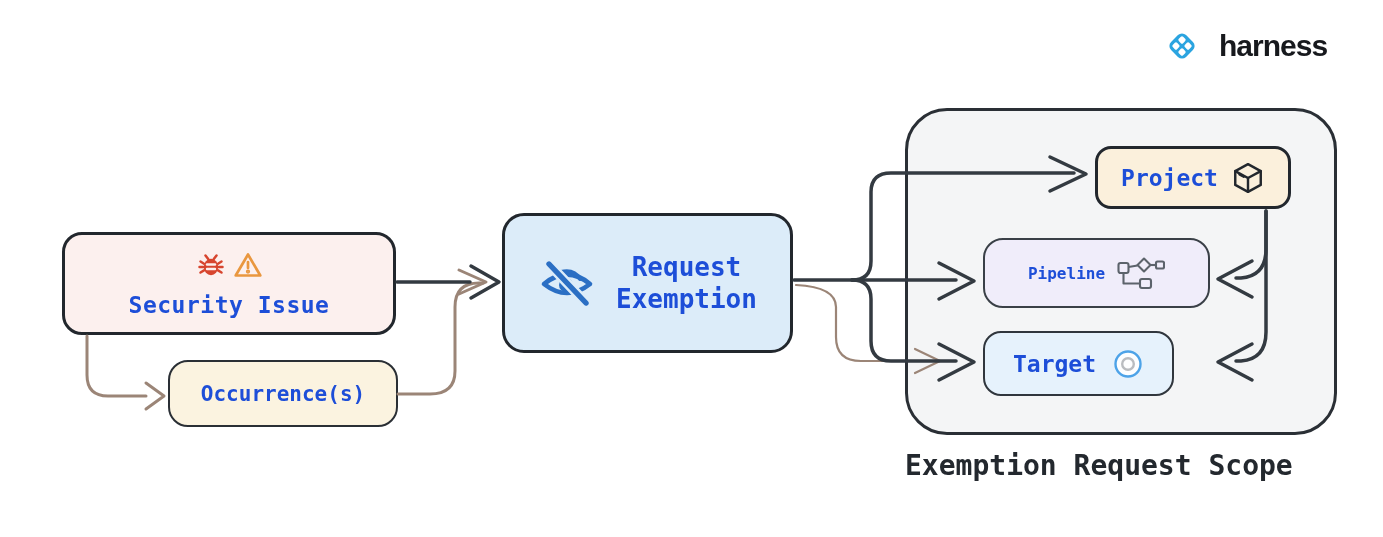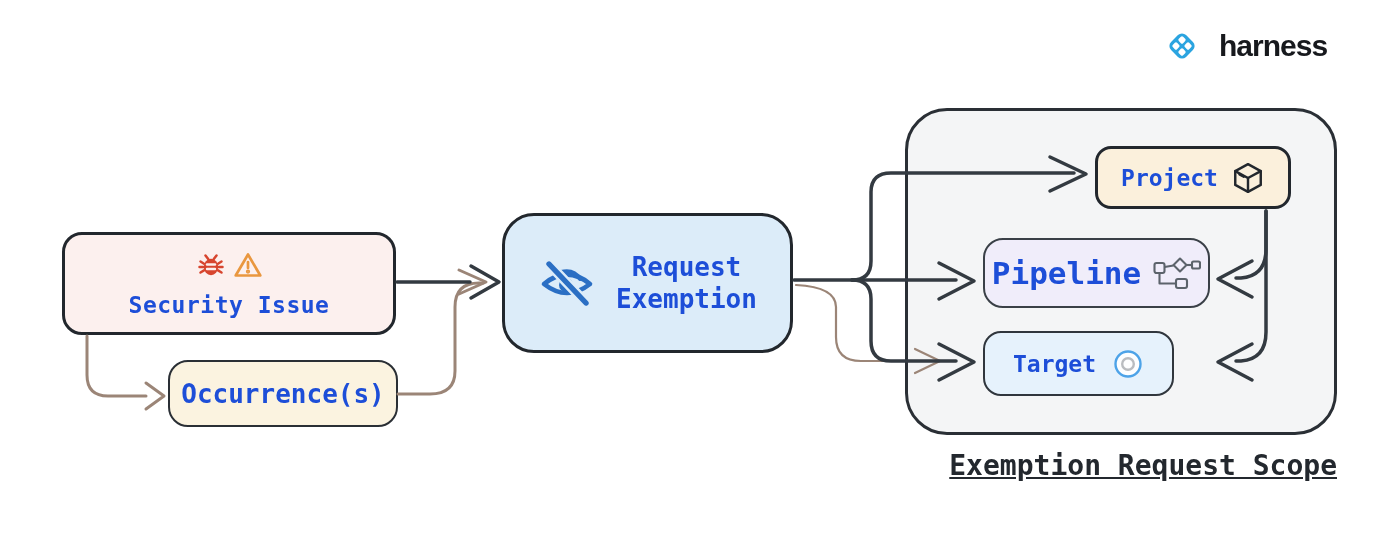--- a/index.html
+++ b/index.html
@@ -7,37 +7,37 @@
           font-family:"DejaVu Sans Mono","Liberation Mono",monospace;color:#23282e;}
   .node{position:absolute;box-sizing:border-box;display:flex;align-items:center;justify-content:center;}
   .mono{font-family:"DejaVu Sans Mono","Liberation Mono",monospace;font-weight:bold;color:#1d4ed8;}
 
   
   .security{left:62px;top:232px;width:334px;height:103px;background:#fcf0ee;border:3.5px solid #22272d;border-radius:20px;flex-direction:column;gap:12px;}
   .security .icons{display:flex;gap:7px;align-items:center;}
   .security .lbl{font-size:23px;letter-spacing:.5px;}
 
   .occurrence{left:168px;top:360px;width:230px;height:67px;background:#fbf3e0;border:2.5px solid #2a2f35;border-radius:20px;}
-  .occurrence .lbl{font-size:26px;text-align:center;}
+  .occurrence .lbl{font-size:21px;text-align:center;}
 
-  .request{left:502px;top:213px;width:291px;height:140px;background:#dcecf9;border:3.5px solid #22272d;border-radius:32px;flex-direction:row;gap:20px;}
+  .request{left:502px;top:213px;width:291px;height:140px;background:#dcecf9;border:3.5px solid #22272d;border-radius:22px;flex-direction:row;gap:20px;}
   .request .txt{display:flex;flex-direction:column;align-items:center;line-height:1.25;font-size:26px;}
 
   .scope{left:905px;top:108px;width:432px;height:327px;background:#f4f5f6;border:3.5px solid #2a2f35;border-radius:42px;}
 
   .project{left:1095px;top:146px;width:196px;height:63px;background:#fbf0dc;border:3px solid #22272d;border-radius:16px;gap:13px;}
   .project .lbl{font-size:23px;}
 
   .pipeline{left:983px;top:238px;width:227px;height:70px;background:#f0edfa;border:2.5px solid #3a4047;border-radius:20px;gap:12px;}
-  .pipeline .lbl{font-size:31px;}
+  .pipeline .lbl{font-size:16px;}
 
   .target{left:983px;top:331px;width:191px;height:65px;background:#e6f2fc;border:2.5px solid #30363d;border-radius:18px;gap:16px;}
   .target .lbl{font-size:23px;}
 
-  .scope-label{position:absolute;left:905px;top:449px;width:432px;text-align:right;font-size:28px;font-weight:bold;color:#23282e;text-decoration:underline;}
+  .scope-label{position:absolute;left:905px;top:449px;width:432px;text-align:left;font-size:28px;font-weight:bold;color:#23282e;}
 
   
   .logo{position:absolute;left:1167px;top:31px;display:flex;align-items:center;gap:22px;}
   .logo .brand{font-family:"Liberation Sans","DejaVu Sans",sans-serif;font-weight:bold;font-size:30px;letter-spacing:-1px;color:#17191d;line-height:1;}
 
   
   .arrows{position:absolute;left:0;top:0;z-index:5;pointer-events:none;}
   .node,.scope{z-index:2;}
   .scope-label,.logo{z-index:3;}
 </style>

